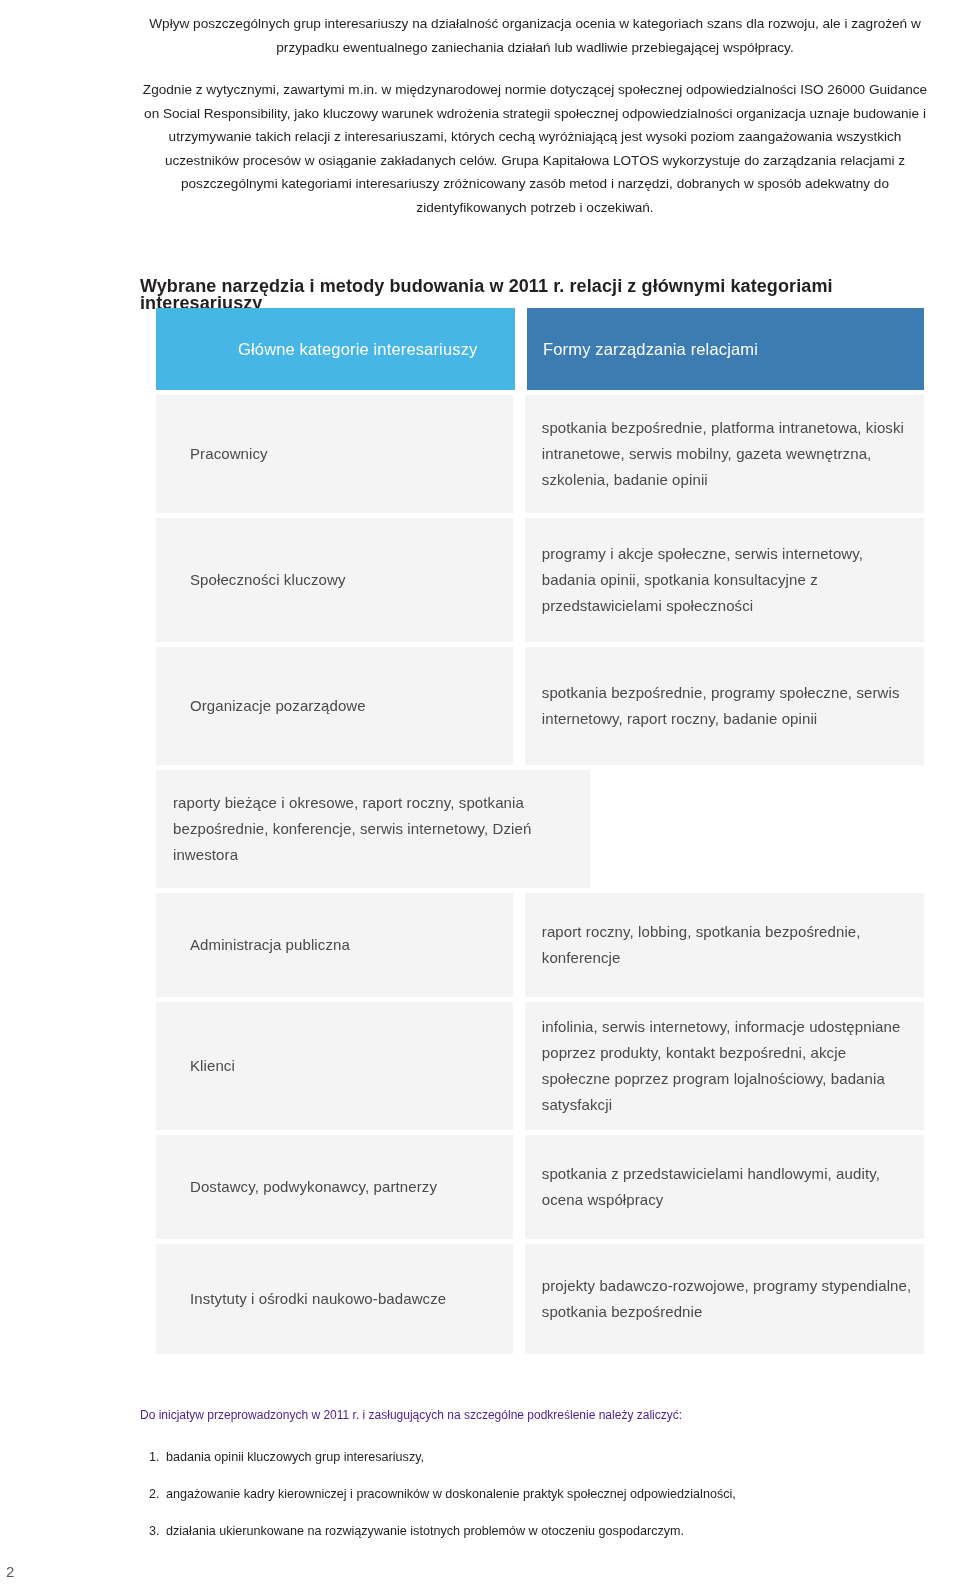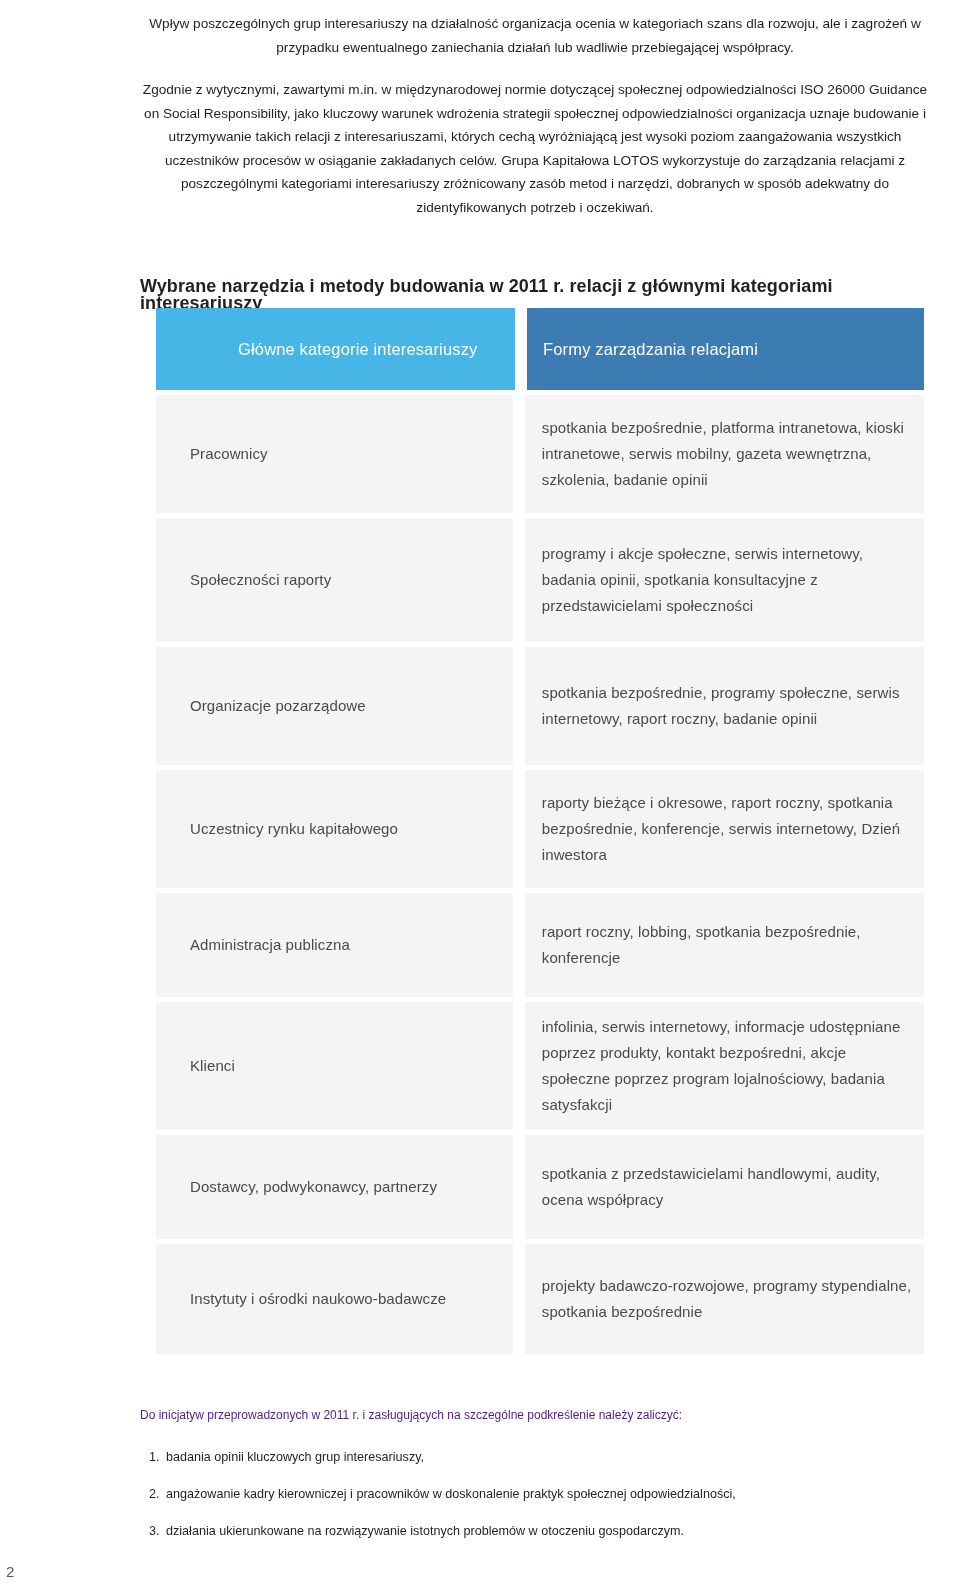--- a/index.html
+++ b/index.html
@@ -170,40 +170,37 @@
       <div class="stk-cell col-left h-118">
           <span class="cell-text">Pracownicy</span>
         </div>
       <div class="stk-cell col-right h-118">
           <span class="cell-text">spotkania bezpośrednie, platforma intranetowa, kioski intranetowe, serwis mobilny, gazeta wewnętrzna, szkolenia, badanie opinii</span>
         </div>
     </div>
 
     <div class="stk-row stk-body">
       <div class="stk-cell col-left h-124">
-          <span class="cell-text">Społeczności raporty</span>
+          <span class="cell-text">Społeczności kluczowy</span>
         </div>
       <div class="stk-cell col-right h-124">
           <span class="cell-text">programy i akcje społeczne, serwis internetowy, badania opinii, spotkania konsultacyjne z przedstawicielami społeczności</span>
         </div>
     </div>
 
     <div class="stk-row stk-body">
       <div class="stk-cell col-left h-118">
           <span class="cell-text">Organizacje pozarządowe</span>
         </div>
       <div class="stk-cell col-right h-118">
           <span class="cell-text">spotkania bezpośrednie, programy społeczne, serwis internetowy, raport roczny, badanie opinii</span>
         </div>
     </div>
 
     <div class="stk-row stk-body">
-      <div class="stk-cell col-left h-118">
-          <span class="cell-text">Uczestnicy rynku kapitałowego</span>
-        </div>
       <div class="stk-cell col-right h-118">
           <span class="cell-text">raporty bieżące i okresowe, raport roczny, spotkania bezpośrednie, konferencje, serwis internetowy, Dzień inwestora</span>
         </div>
     </div>
 
     <div class="stk-row stk-body">
       <div class="stk-cell col-left h-104">
           <span class="cell-text">Administracja publiczna</span>
         </div>
       <div class="stk-cell col-right h-104">

